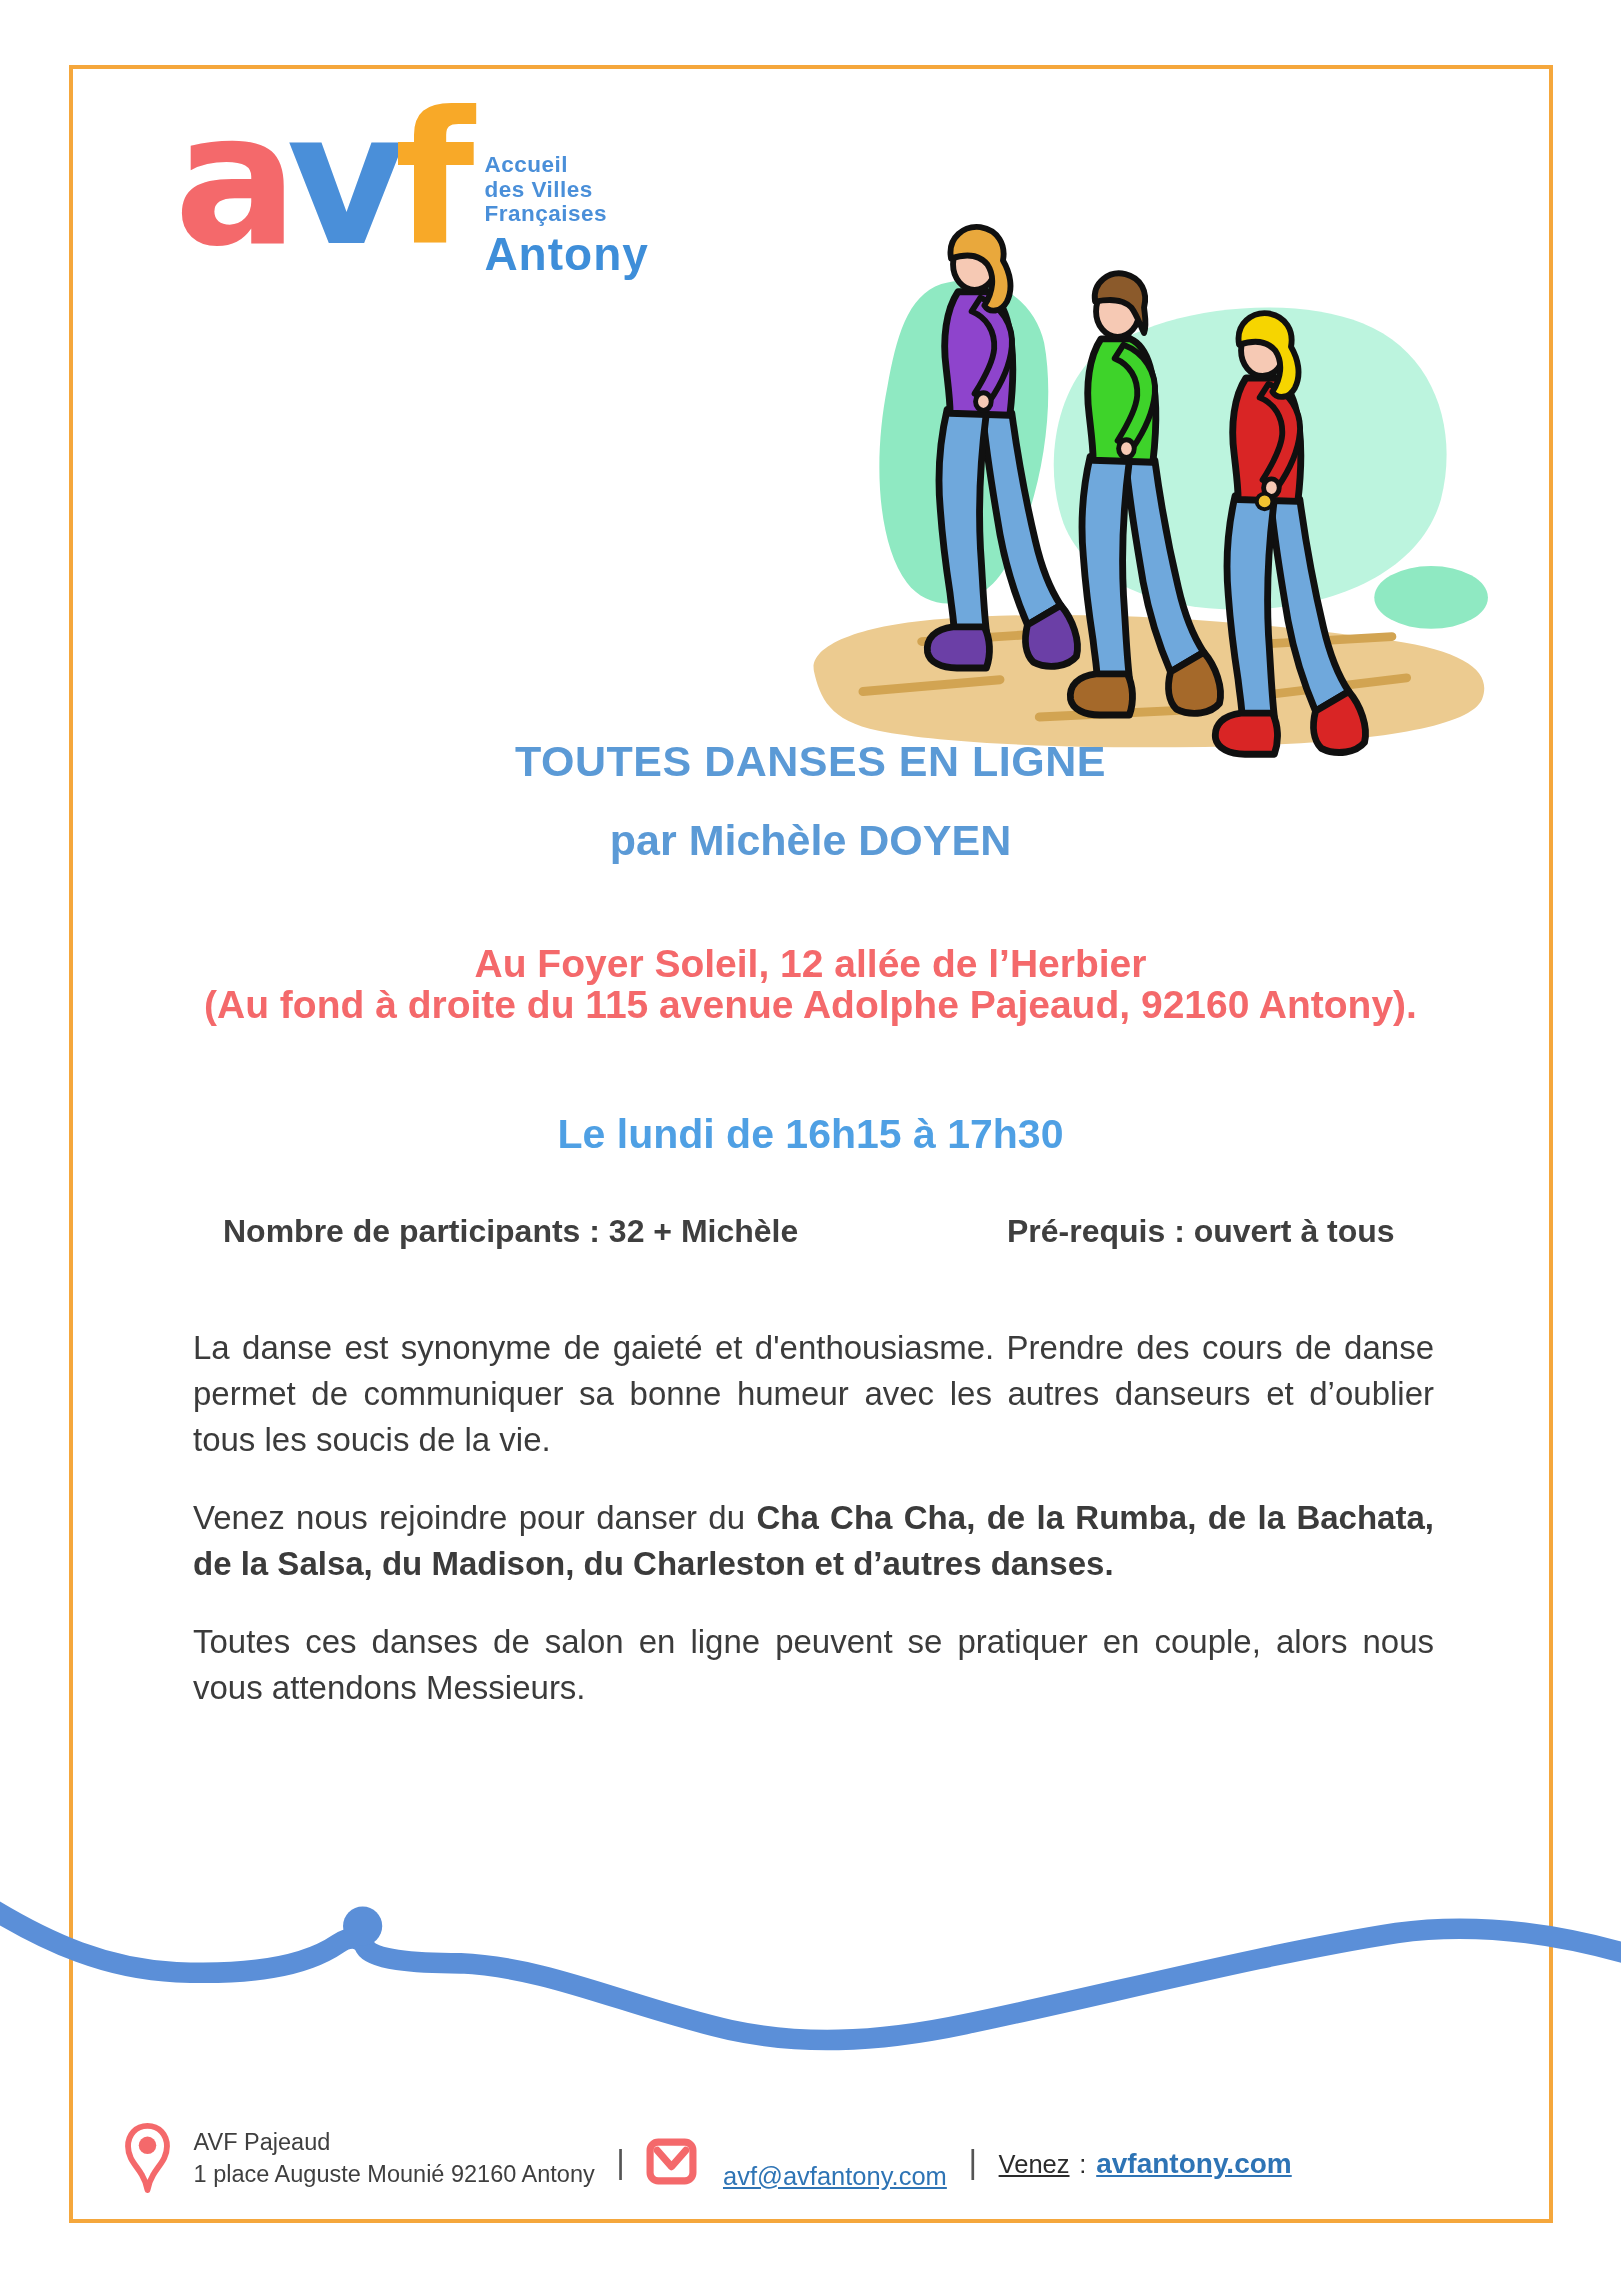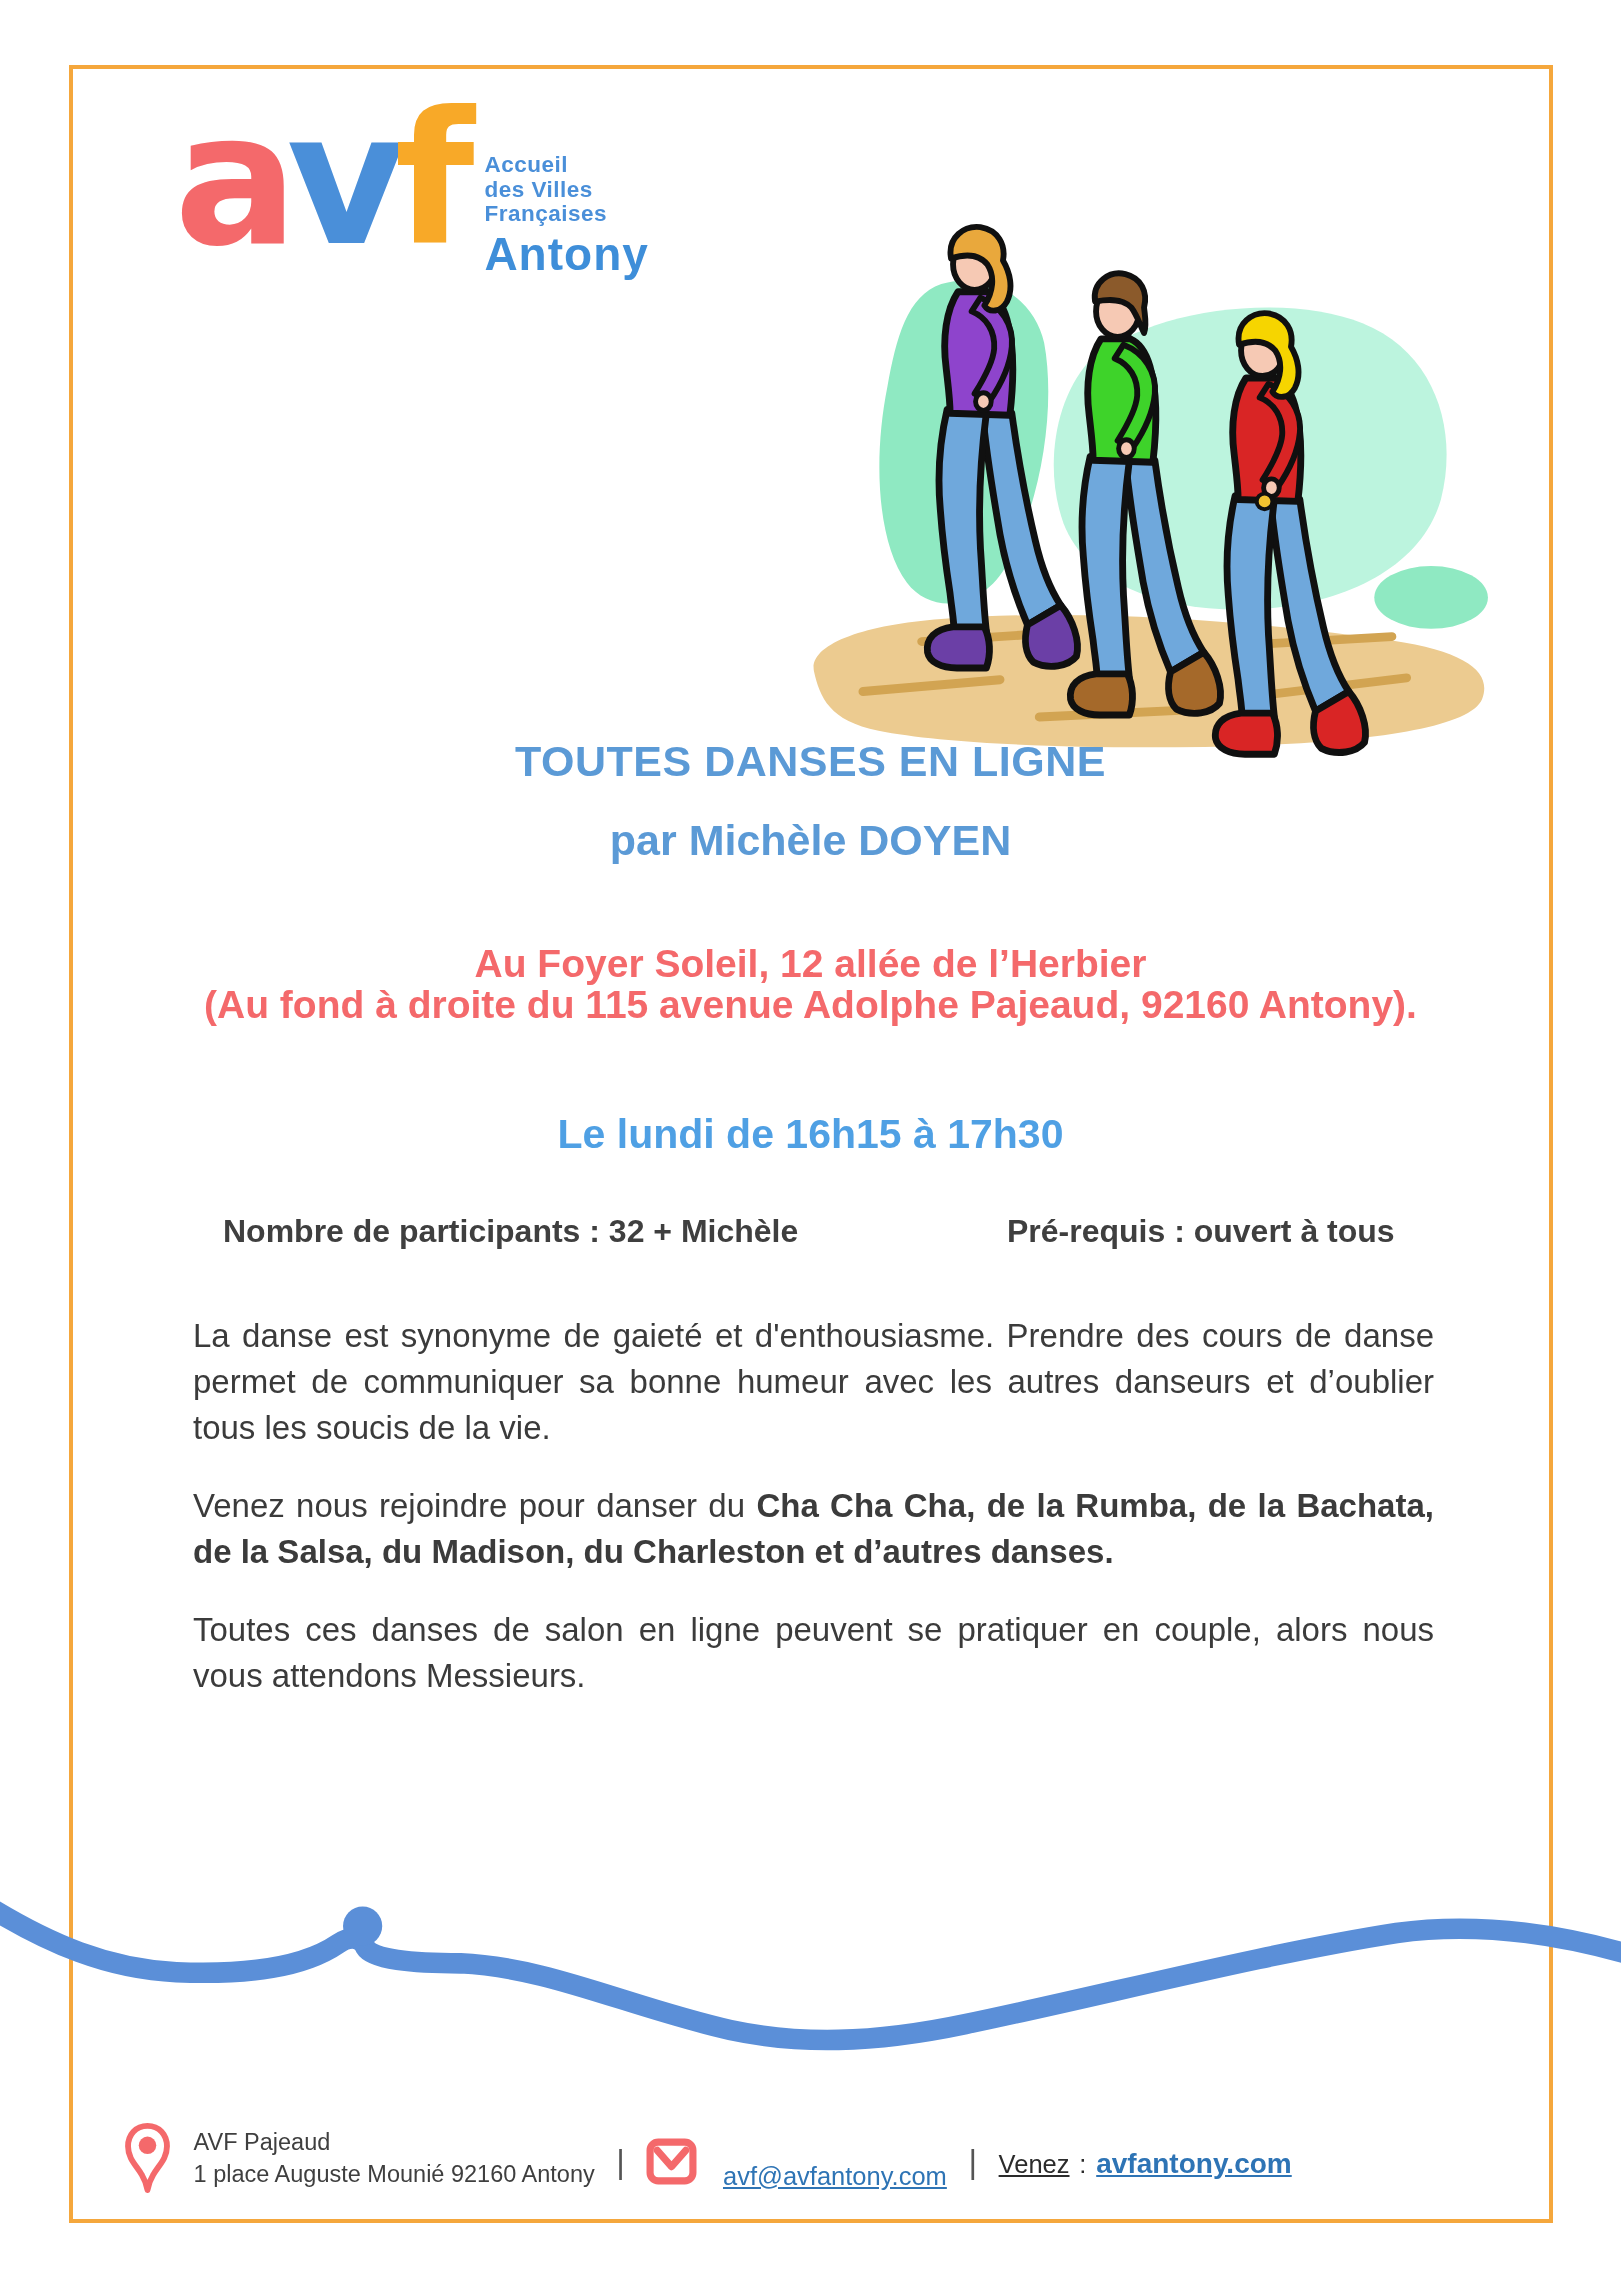--- a/index.html
+++ b/index.html
@@ -45,21 +45,21 @@
   .schedule{top:1111px;font-size:41px;font-weight:bold;color:#4FA0E4;}
   
   .detail{position:absolute;top:1213px;font-size:32px;font-weight:bold;color:#3F3F3F;z-index:2;}
   .detail.participants{left:223px;}
   .detail.prereq{left:1007px;}
   
   .bodytext{
     position:absolute;left:193px;top:1313px;width:1241px;z-index:2;
     font-size:33px;line-height:46px;color:#3B3B3B;text-align:justify;
   }
-  .bodytext p{margin:0 0 32px 0;}
+  .bodytext p{margin:12px 0 32px 0;}
   .bodytext p:last-child{margin-bottom:0;}
   .bold-seg{font-weight:bold;}
   
   .wave{position:absolute;left:0;top:1877px;z-index:3;}
   
   .footer{
     position:absolute;left:123px;top:2117px;height:82px;display:flex;align-items:center;z-index:4;
     font-size:23.5px;color:#3F3F3F;
   }
   .footer .pin{flex:0 0 auto;}

